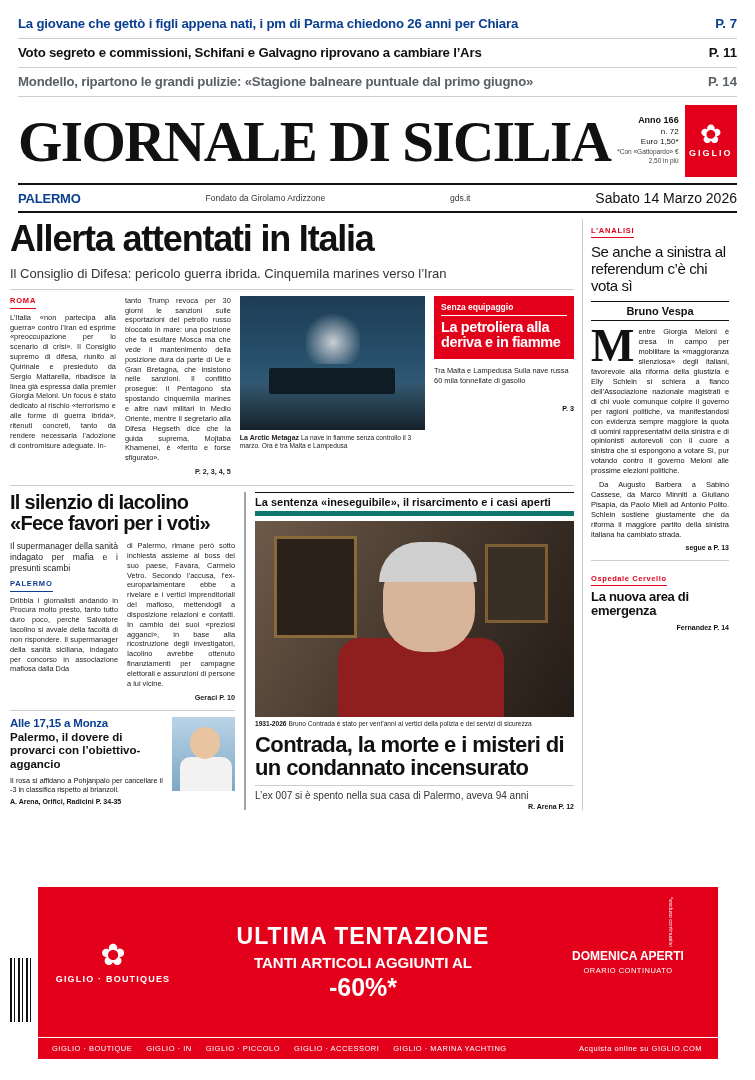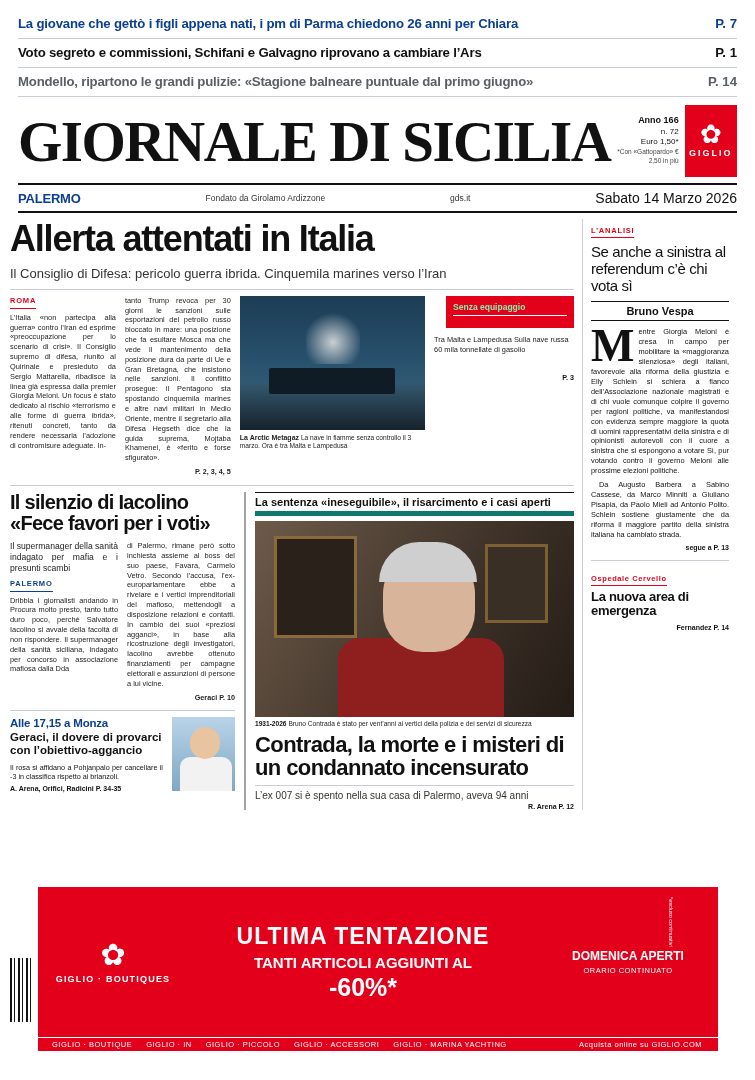--- a/index.html
+++ b/index.html
@@ -81,21 +81,21 @@
   .c2 { width:112px; }
   .mid-photo { width:196px; }
   .photo-box { width:100%; height:134px; background:linear-gradient(#1d3d55,#274f6b 45%,#3d6b82); position:relative; overflow:hidden; }
   .photo-box .sea { position:absolute; left:0; right:0; bottom:0; height:46px; background:linear-gradient(#33576e,#16222c); }
   .photo-box .ship { position:absolute; left:16%; bottom:36px; width:68%; height:26px; background:#101c25; border-radius:2px; }
   .photo-box .smoke { position:absolute; left:36%; top:14px; width:54px; height:54px; background:radial-gradient(circle at 50% 60%, rgba(230,230,230,.85), rgba(160,160,160,0) 70%); }
   .photo-cap { font-size:6.6px; line-height:1.3; margin-top:3px; color:#222; }
   .photo-cap b { font-size:7px; }
 
   .redbox { width:148px; }
-  .redbox .rb { background:#e2001a; color:#86efac; padding:6px 7px 8px 7px;margin-left:12px; }
+  .redbox .rb { background:#e2001a; color:#ffffff; padding:6px 7px 8px 7px; }
   .rb-kick { font-size:8.5px; font-weight:bold; border-bottom:1px solid #fff; padding-bottom:3px; margin-bottom:4px; }
   .rb-title { font-size:14.5px; font-weight:bold; line-height:1.08; letter-spacing:-0.4px; }
   .rb-body { font-size:7.4px; line-height:1.35; color:#222; margin-top:7px; }
   .rb-ref { font-weight:bold; text-align:right; font-size:7.2px; margin-top:18px; }
 
   .midrule { border-top:1px solid #c9ced6; margin:8px 0 6px 0; }
 
   .lower { display:flex; gap:9px; margin-top:2px; }
   .lower-left { width:236px; border-right:2px solid #a3a3a3; padding-right:9px; }
   .lower-right { width:326px; }
@@ -153,42 +153,42 @@
   .ad-logo .word { font-size:9px; letter-spacing:1.2px; margin-top:5px; font-weight:bold; }
   .ad-center { flex:1; text-align:center; }
   .ad-l1 { font-size:23px; font-weight:bold; letter-spacing:1px; }
   .ad-l2 { font-size:15px; font-weight:bold; margin-top:4px; }
   .ad-l3 { font-size:25px; font-weight:bold; margin-top:2px; }
   .ad-right { width:180px; text-align:center; }
   .ad-r1 { font-size:12px; font-weight:bold; }
   .ad-r2 { font-size:7.5px; margin-top:3px; letter-spacing:0.5px; }
   .ad-vert { position:absolute; right:44px; top:10px; font-size:5.5px; color:#fff; writing-mode:vertical-rl; }
   .ad-strip {
-    position:absolute; left:38px; top:150px; width:680px; height:14px;
+    position:absolute; left:38px; top:150px; width:680px; height:22px;
     background:#e2001a; color:#fff; border-top:1px solid #fff;
     display:flex; align-items:center; font-size:7.5px; letter-spacing:0.5px;
   }
   .ad-strip .items { flex:1; display:flex; gap:14px; padding-left:14px; }
   .ad-strip .buy { padding-right:16px; }
   .barcode { position:absolute; left:10px; bottom:58px; width:22px; height:64px;
     background:repeating-linear-gradient(90deg,#111 0 2px, #fff 2px 4px, #111 4px 5px, #fff 5px 8px); }
 </style>
 </head>
 <body>
 
 <div class="page">
 
   <div class="teasers">
     <div class="teaser t-blue">
       <div class="teaser-text">La giovane che gettò i figli appena nati, i pm di Parma chiedono 26 anni per Chiara</div>
       <div class="teaser-page">P.  7</div>
     </div>
     <div class="teaser t-dark">
       <div class="teaser-text">Voto segreto e commissioni, Schifani e Galvagno riprovano a cambiare l’Ars</div>
-      <div class="teaser-page">P. 1</div>
+      <div class="teaser-page">P. 11</div>
     </div>
     <div class="teaser t-gray">
       <div class="teaser-text">Mondello, ripartono le grandi pulizie: «Stagione balneare puntuale dal primo giugno»</div>
       <div class="teaser-page">P. 14</div>
     </div>
   </div>
 
   <div class="masthead">
     <div class="logo-title">GIORNALE DI SICILIA</div>
     <div class="issue-info">
@@ -233,20 +233,21 @@
             <div class="ship"></div>
           </div>
           <div class="photo-cap">
             <b>La Arctic Metagaz</b>
             <span>La nave in fiamme senza controllo il 3 marzo. Ora è tra Malta e Lampedusa</span>
           </div>
         </div>
         <div class="redbox">
           <div class="rb">
             <div class="rb-kick">Senza equipaggio</div>
+            <div class="rb-title">La petroliera alla deriva e in fiamme</div>
           </div>
           <div class="rb-body">Tra Malta e Lampedusa Sulla nave russa 60 mila tonnellate di gasolio</div>
           <div class="rb-ref">P. 3</div>
         </div>
       </div>
 
       <div class="midrule"></div>
 
       <div class="lower">
         <div class="lower-left">
@@ -259,21 +260,21 @@
             </div>
             <div class="col">
               <p>di Palermo, rimane però sotto inchiesta assieme al boss del suo paese, Favara, Carmelo Vetro. Secondo l’accusa, l’ex-europarlamentare ebbe a rivelare e i vertici imprenditoriali del mafioso, mettendogli a disposizione relazioni e contatti. In cambio dei suoi «preziosi agganci», in base alla ricostruzione degli investigatori, Iacolino avrebbe ottenuto finanziamenti per campagne elettorali e assunzioni di persone a lui vicine.</p>
               <div class="refs">Geraci  P. 10</div>
             </div>
           </div>
 
           <div class="monza">
             <div class="monza-txt">
               <div class="monza-kick">Alle 17,15 a Monza</div>
-              <div class="monza-head">Geraci, il dovere di provarci con l’obiettivo-aggancio</div>
+              <div class="monza-head">Palermo, il dovere di provarci con l’obiettivo-aggancio</div>
               <div class="monza-body">Il rosa si affidano a Pohjanpalo per cancellare il -3 in classifica rispetto ai brianzoli.</div>
               <div class="monza-ref">A. Arena, Orifici, Radicini  P. 34-35</div>
             </div>
             <div class="monza-photo">
               <div class="mp-body"></div>
               <div class="mp-head"></div>
             </div>
           </div>
         </div>
 

